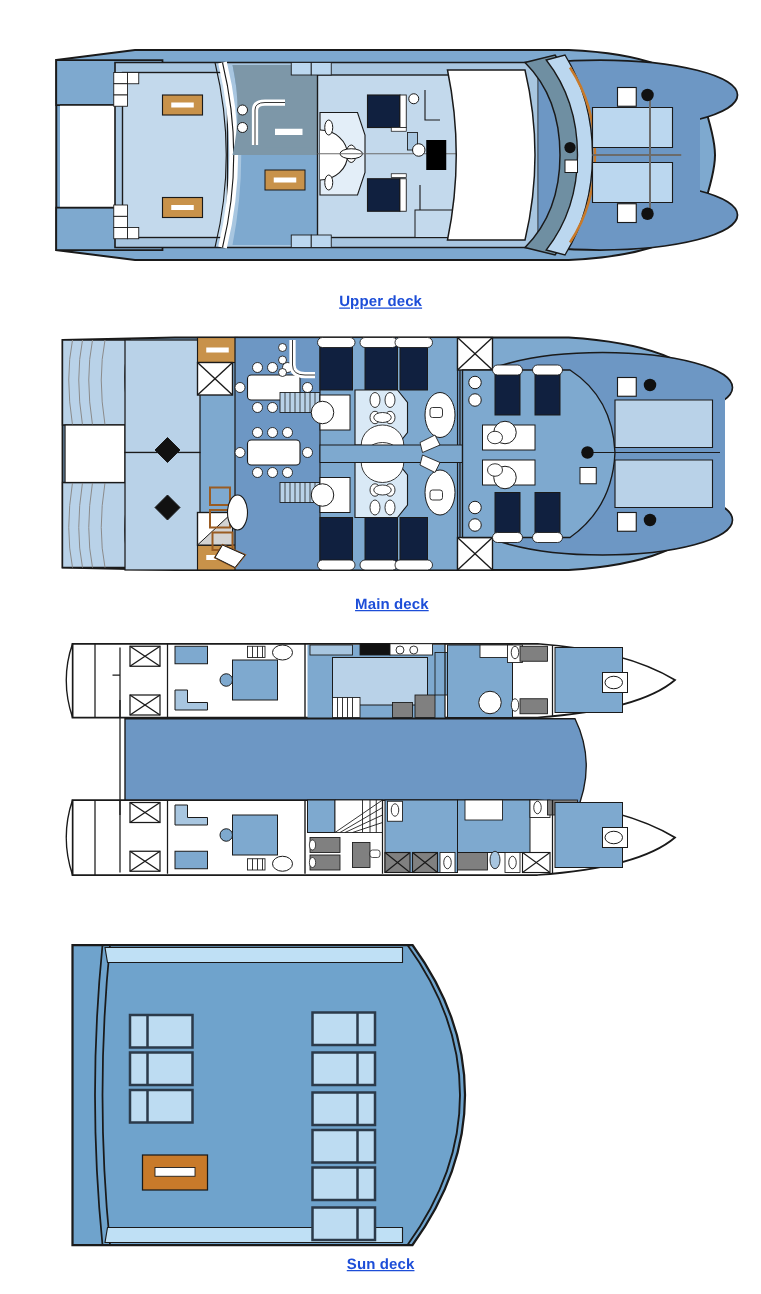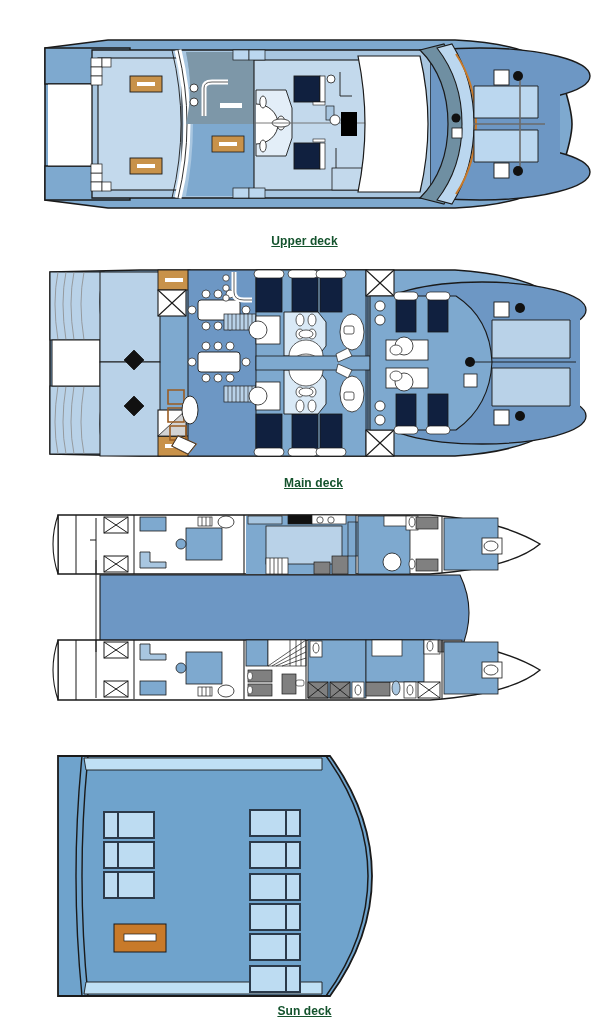--- a/index.html
+++ b/index.html
@@ -28,21 +28,21 @@
   .deck-svg-wrap {
     position: relative;
     width: 609px;
   }
   svg { display: block; }
   .deck-caption {
     text-align: center;
     font-family: "Liberation Sans", sans-serif;
     font-size: 12px;
     font-weight: bold;
-    color: #14532d;
+    color: #1d4ed8;
     letter-spacing: 0.1px;
   }
   .deck-caption span {
     text-decoration: underline;
     cursor: pointer;
   }
 </style>
 </head>
 <body>
 

